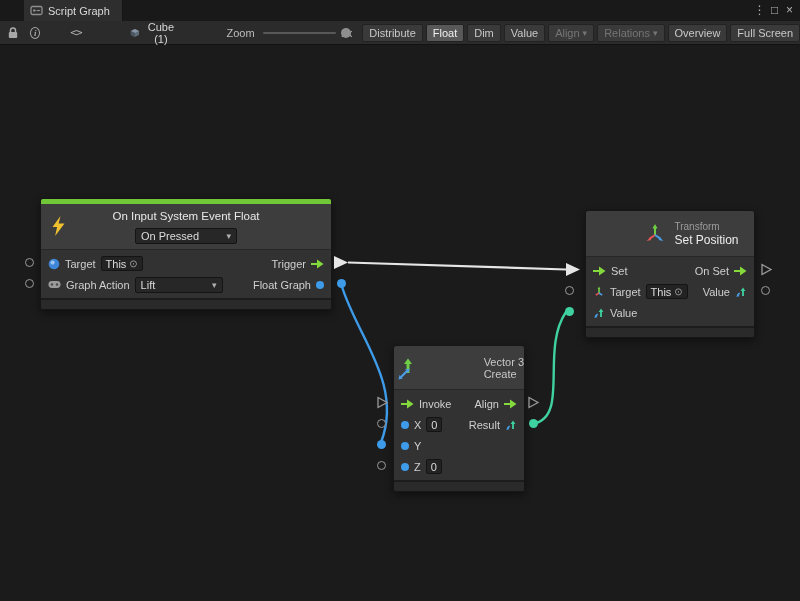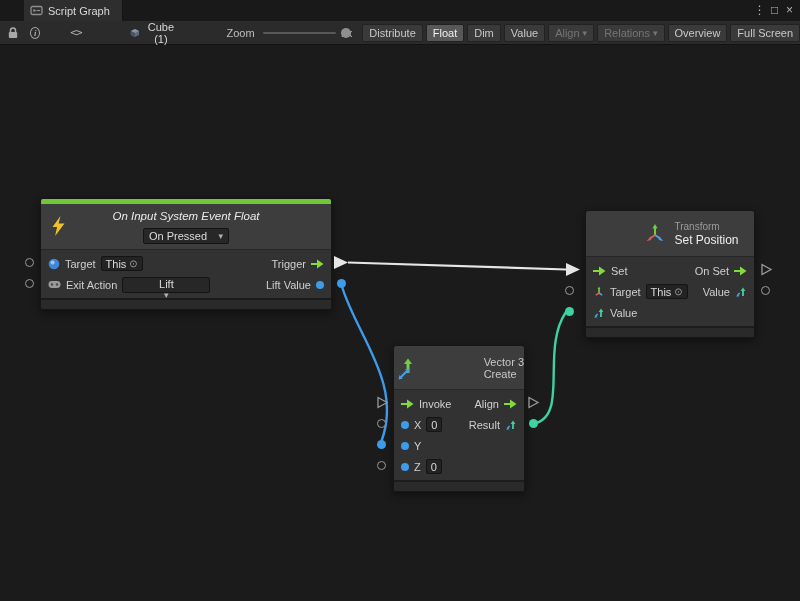--- a/index.html
+++ b/index.html
@@ -48,22 +48,22 @@
   .dropbox { display:flex; align-items:center; background:#272727; border:1px solid #141414; border-radius:2px; padding:0 5px; height:16px; color:#dcdcdc; }
   .dropbox .lbl { flex:1; text-align:left; }
   .dot { width:8px; height:8px; border-radius:50%; flex:none; }
   .dot-blue { background:#3d9be9; }
   .pick { color:#9f9f9f; font-size:10px; }
 
   
   #event-node { left:40px; top:198px; width:292px; }
   .green-strip { height:5px; background:#71c837; border-radius:2px 2px 0 0; }
   .event-header { position:relative; height:46px; background:#3d3d3d; border-bottom:1px solid #272727; }
-  .event-title { text-align:center; padding-top:6px; color:#e9e9e9; font-size:11.5px;font-style:italic; }
-  .event-drop { position:absolute; left:50%; transform:translateX(-50%); top:24px; width:86px; }
+  .event-title { text-align:center; padding-top:6px; color:#e9e9e9; font-size:11.5px; }
+  .event-drop { position:absolute; left:50%; transform:translateX(-50%); top:24px; width:102px; }
   .bolt { position:absolute; left:10px; top:12px; }
   .node-body { padding:3px 0; }
 
   
   #transform-node { left:585px; top:210px; width:170px; }
   .hdr2 { display:flex; align-items:center; justify-content:center; gap:8px; height:46px; background:#3d3d3d; border-bottom:1px solid #272727; border-radius:3px 3px 0 0;padding-left:43px; }
   .hdr2 .cat { color:#9b9b9b; font-size:10px; }
   .hdr2 .ttl { color:#ededed; font-size:12px; margin-top:1px; }
 
   
@@ -172,27 +172,27 @@
         <path d="M0 5h6" stroke="#84d93c" stroke-width="2"></path>
           <path d="M6 .5L12.5 5 6 9.5z" fill="#84d93c"></path>
       </svg>
     </div>
     <div class="row">
       <svg width="13" height="9" viewBox="0 0 13 9">
         <rect x="0.5" y="1" width="12" height="7" rx="3.4" fill="#9a9a9a"></rect>
         <circle cx="4" cy="4.5" r="1.2" fill="#4a4a4a"></circle>
           <circle cx="9" cy="4.5" r="1.2" fill="#4a4a4a"></circle>
       </svg>
-      <span>Exit Action</span>
-      <span class="dropbox" style="width:88px;flex-direction:column;">
+      <span>Graph Action</span>
+      <span class="dropbox" style="width:88px;">
         <span class="lbl">Lift</span>
         <span class="chev">▾</span>
       </span>
       <span class="spacer"></span>
-      <span>Lift Value</span>
+      <span>Float Graph</span>
       <span class="dot dot-blue"></span>
     </div>
   </div>
   <div class="node-footer"></div>
 </div>
 
 <div class="node" id="transform-node">
   <div class="hdr2">
     <svg width="22" height="22" viewBox="0 0 22 22">
       <path d="M11 12V5" stroke="#6fce45" stroke-width="2"></path>

